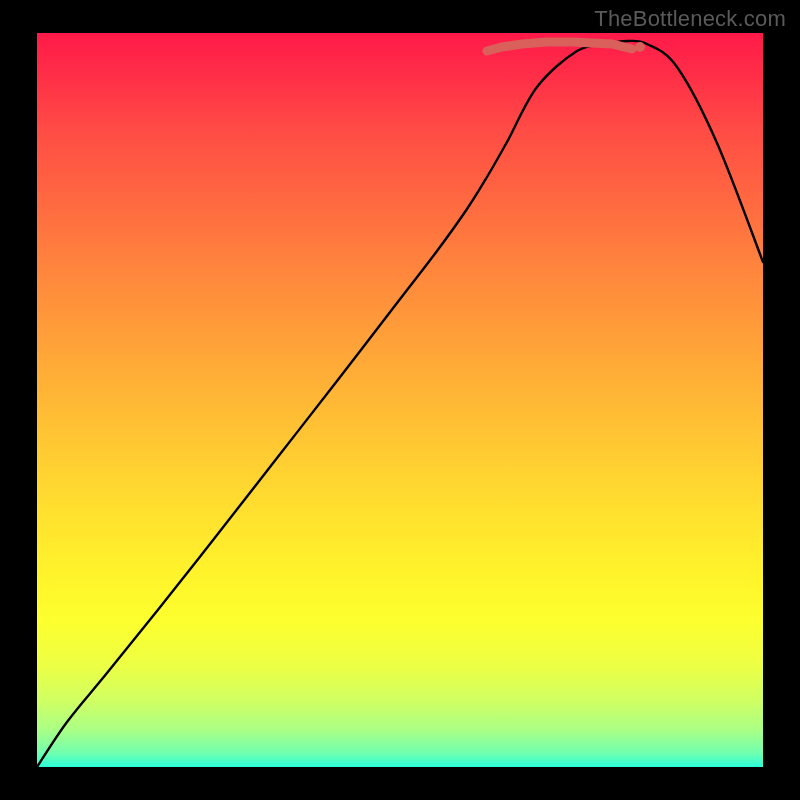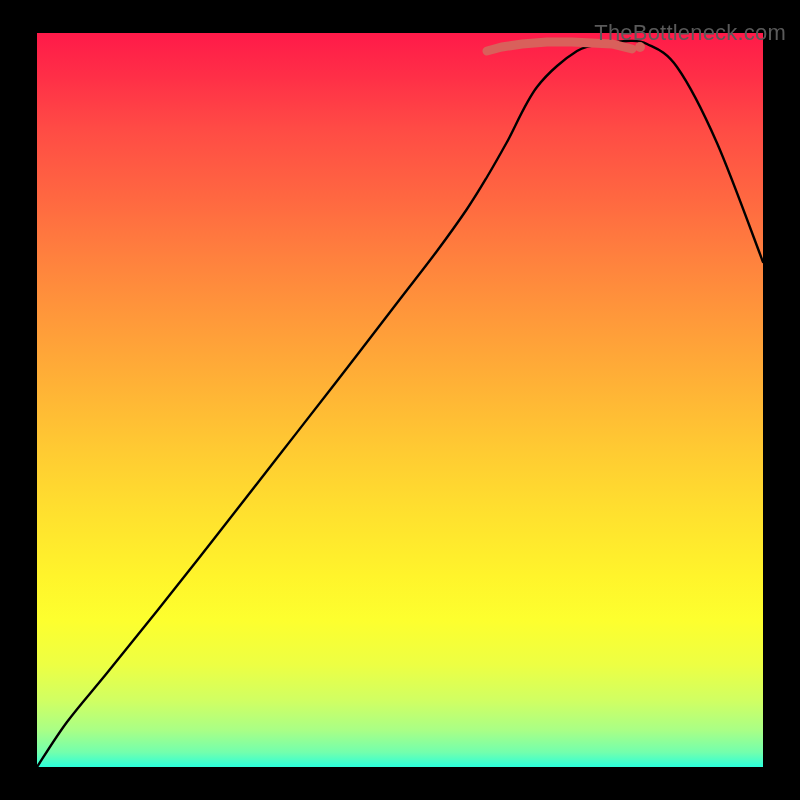--- a/index.html
+++ b/index.html
@@ -6,21 +6,21 @@
   body {
     width: 800px;
     height: 800px;
     background: #000;
     position: relative;
     font-family: Arial, sans-serif;
     overflow: hidden;
   }
   .watermark {
     position: absolute;
-    top: 20px;
+    top: 6px;
     right: 14px;
     color: #5a5a5a;
     font-size: 22px;
     font-weight: 500;
     z-index: 20;
     letter-spacing: 0.2px;
   }
   .plot-area {
     position: absolute;
     left: 37px;

